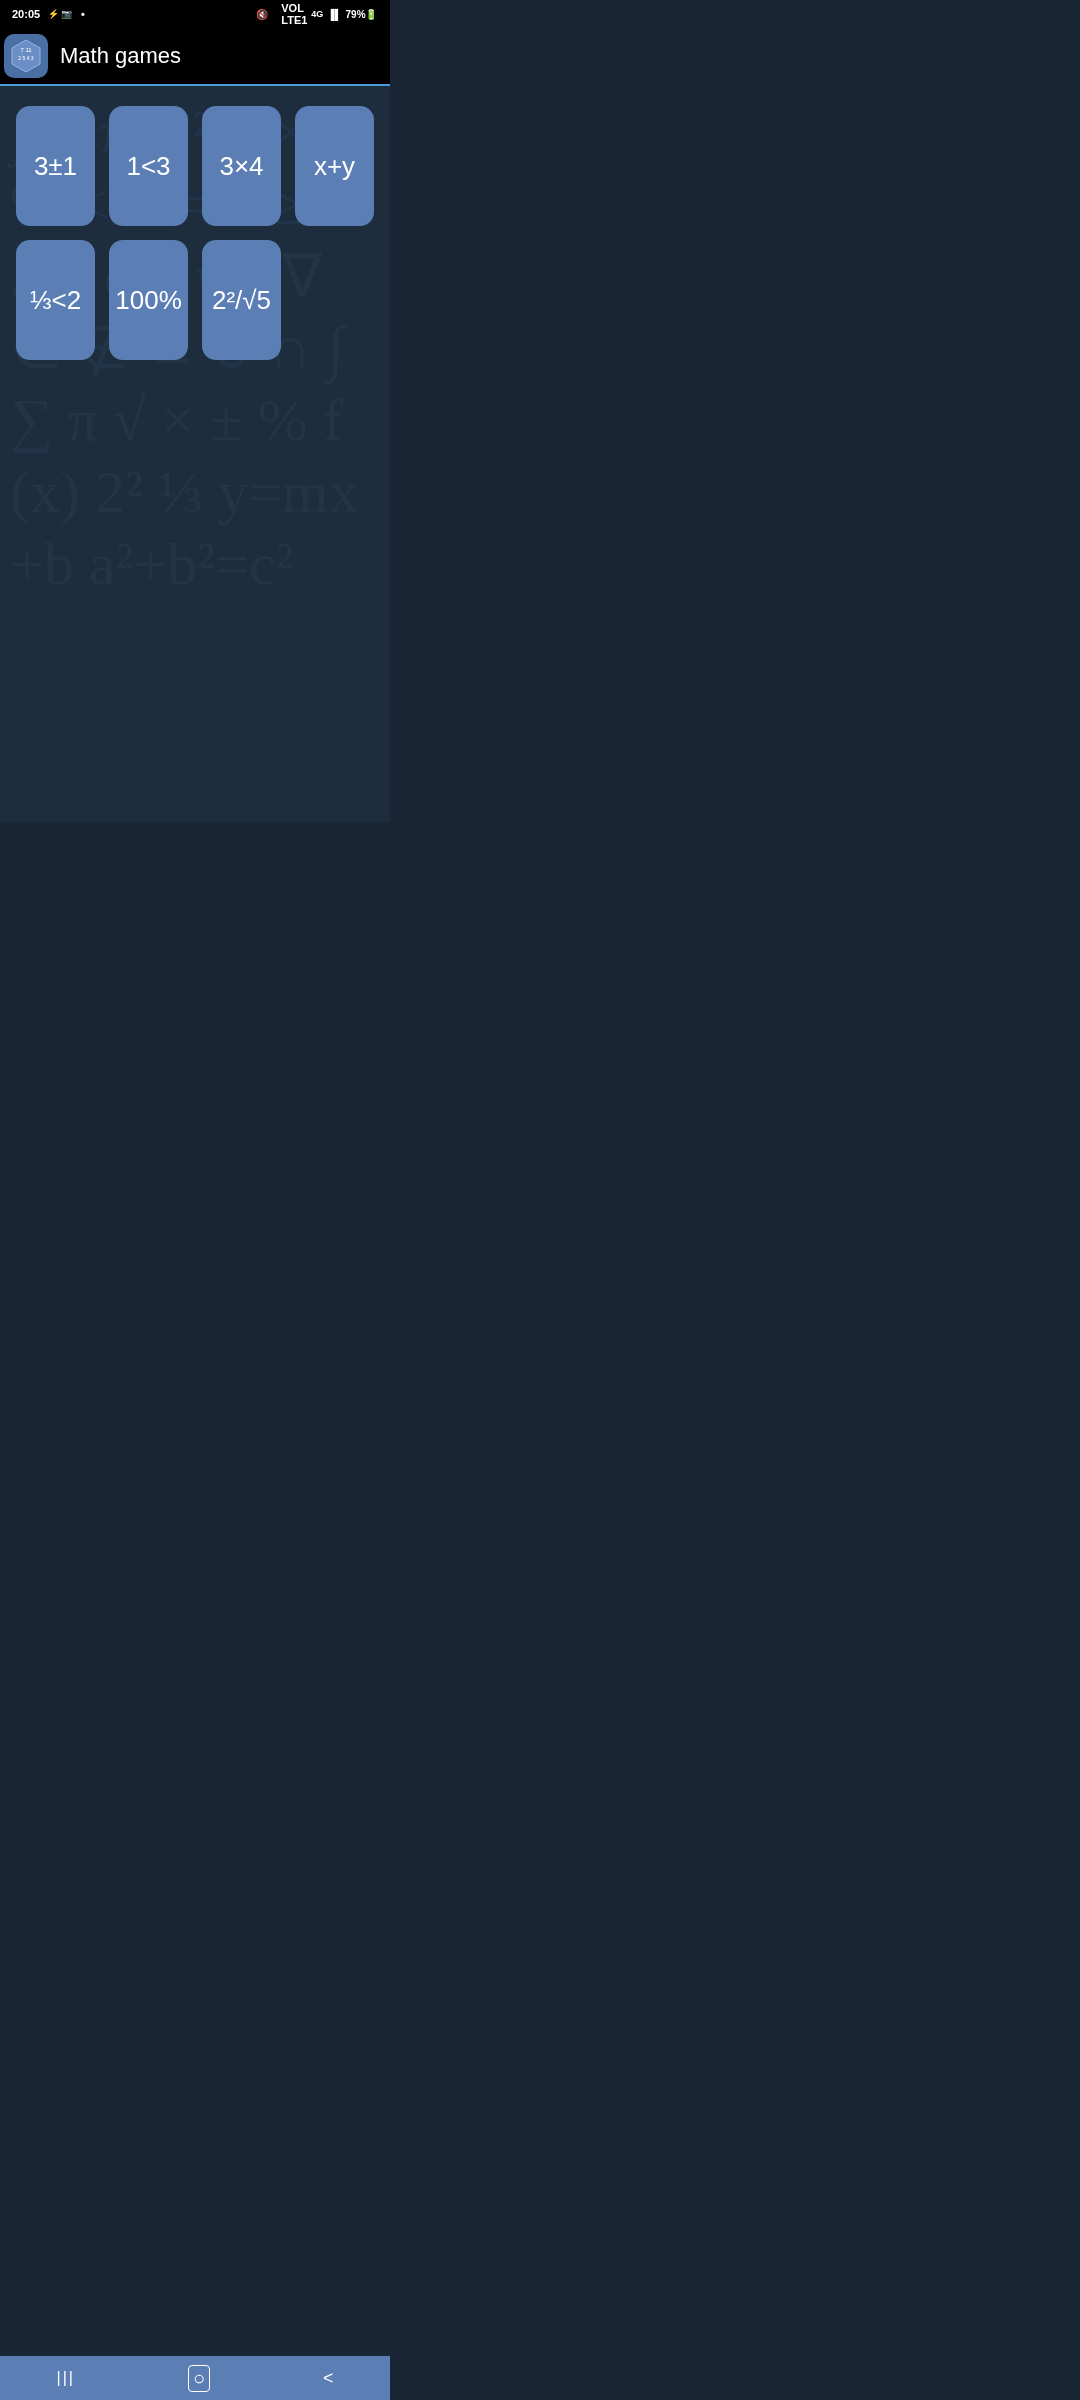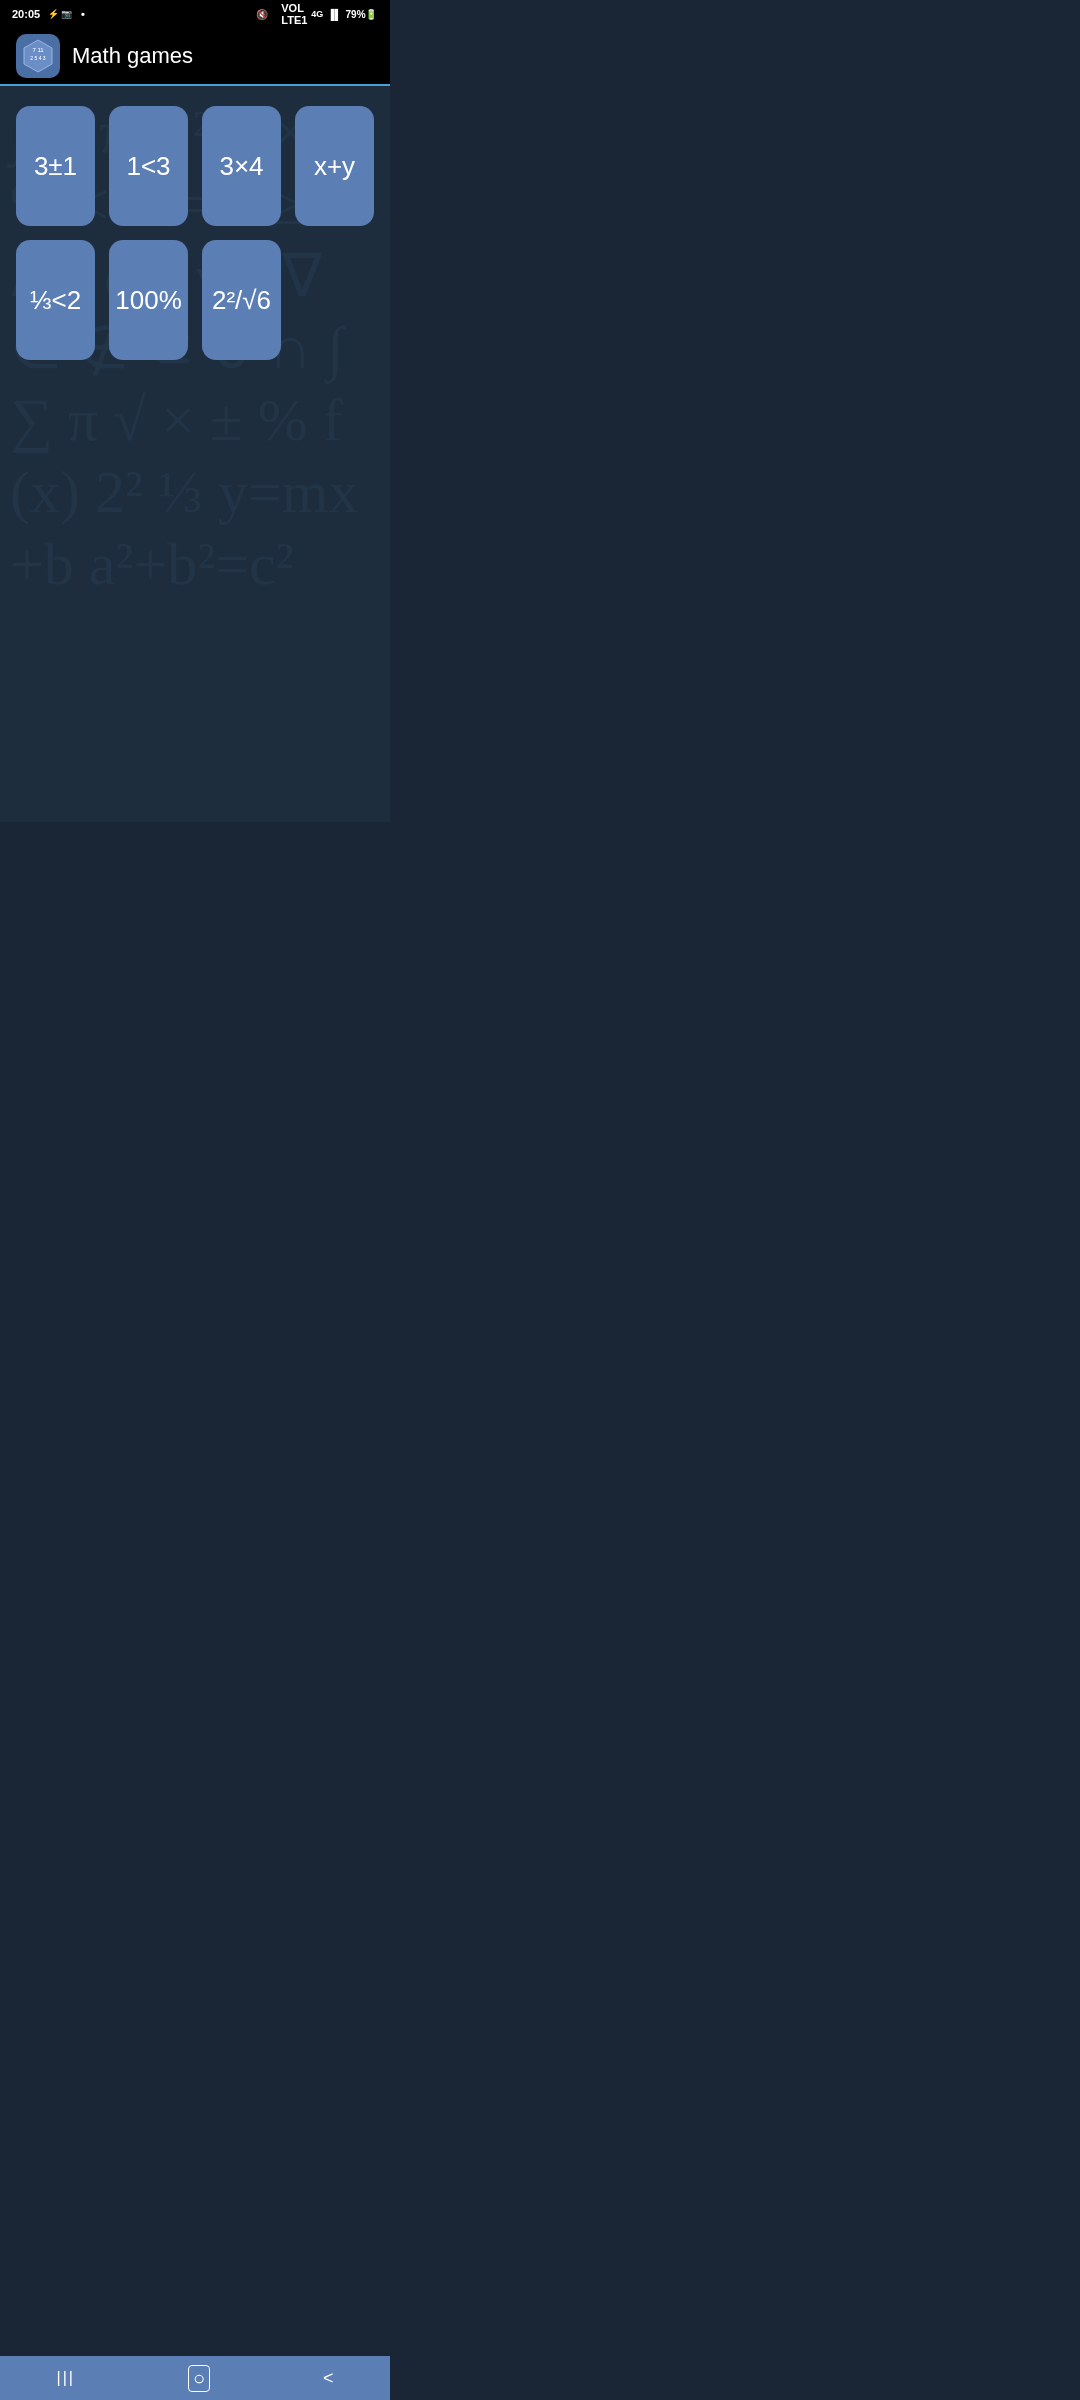--- a/index.html
+++ b/index.html
@@ -31,21 +31,21 @@
     }
     .status-left { display: flex; align-items: center; gap: 8px; }
     .status-right { display: flex; align-items: center; gap: 4px; }
 
     
     .app-bar {
       background: #000;
       height: 58px;
       display: flex;
       align-items: center;
-      padding: 0 16px;
+      padding: 0 4px;
       gap: 12px;
       border-bottom: 2px solid #4a9fd4;
     }
 
     .app-icon {
       width: 44px;
       height: 44px;
       border-radius: 10px;
       background: #4a6fa5;
       display: flex;
@@ -170,21 +170,21 @@
   <div class="bg-symbols">∫ ∑ π √ ² ÷ × ± % &lt; &gt; = ≤ ≥ ∞ Δ θ α β γ ∂ ∇ ∈ ∉ ⊂ ∪ ∩ ∫ ∑ π √ × ± % f(x) 2² ⅓ y=mx+b a²+b²=c²</div>
 
   <div class="games-grid" id="games-grid">
 
   <div class="game-card">3±1</div>
       <div class="game-card">1&lt;3</div>
       <div class="game-card">3×4</div>
       <div class="game-card">x+y</div>
       <div class="game-card">⅓&lt;2</div>
       <div class="game-card">100%</div>
-      <div class="game-card">2²/√6</div>
+      <div class="game-card">2²/√5</div>
       <div class="game-card empty"></div>
       <div class="game-card empty"></div>
     </div>
 </div>
 
 <div class="nav-bar">
   <div class="nav-btn">
     <span style="font-size:16px; letter-spacing:2px;">|||</span>
   </div>
   <div class="nav-btn">

